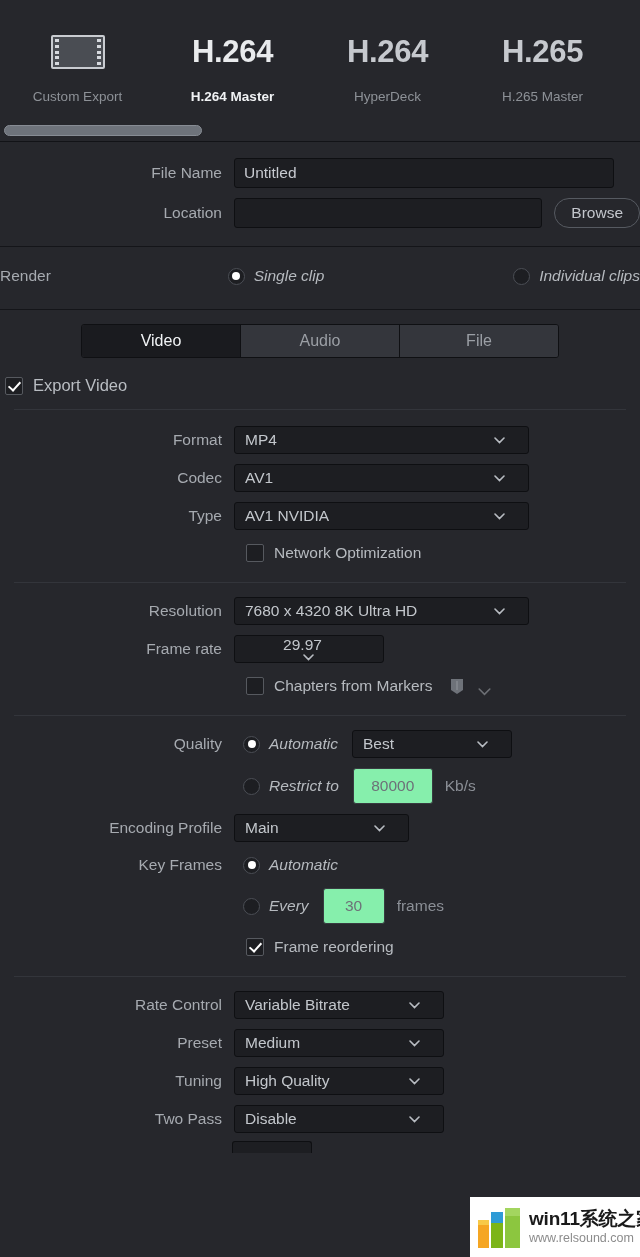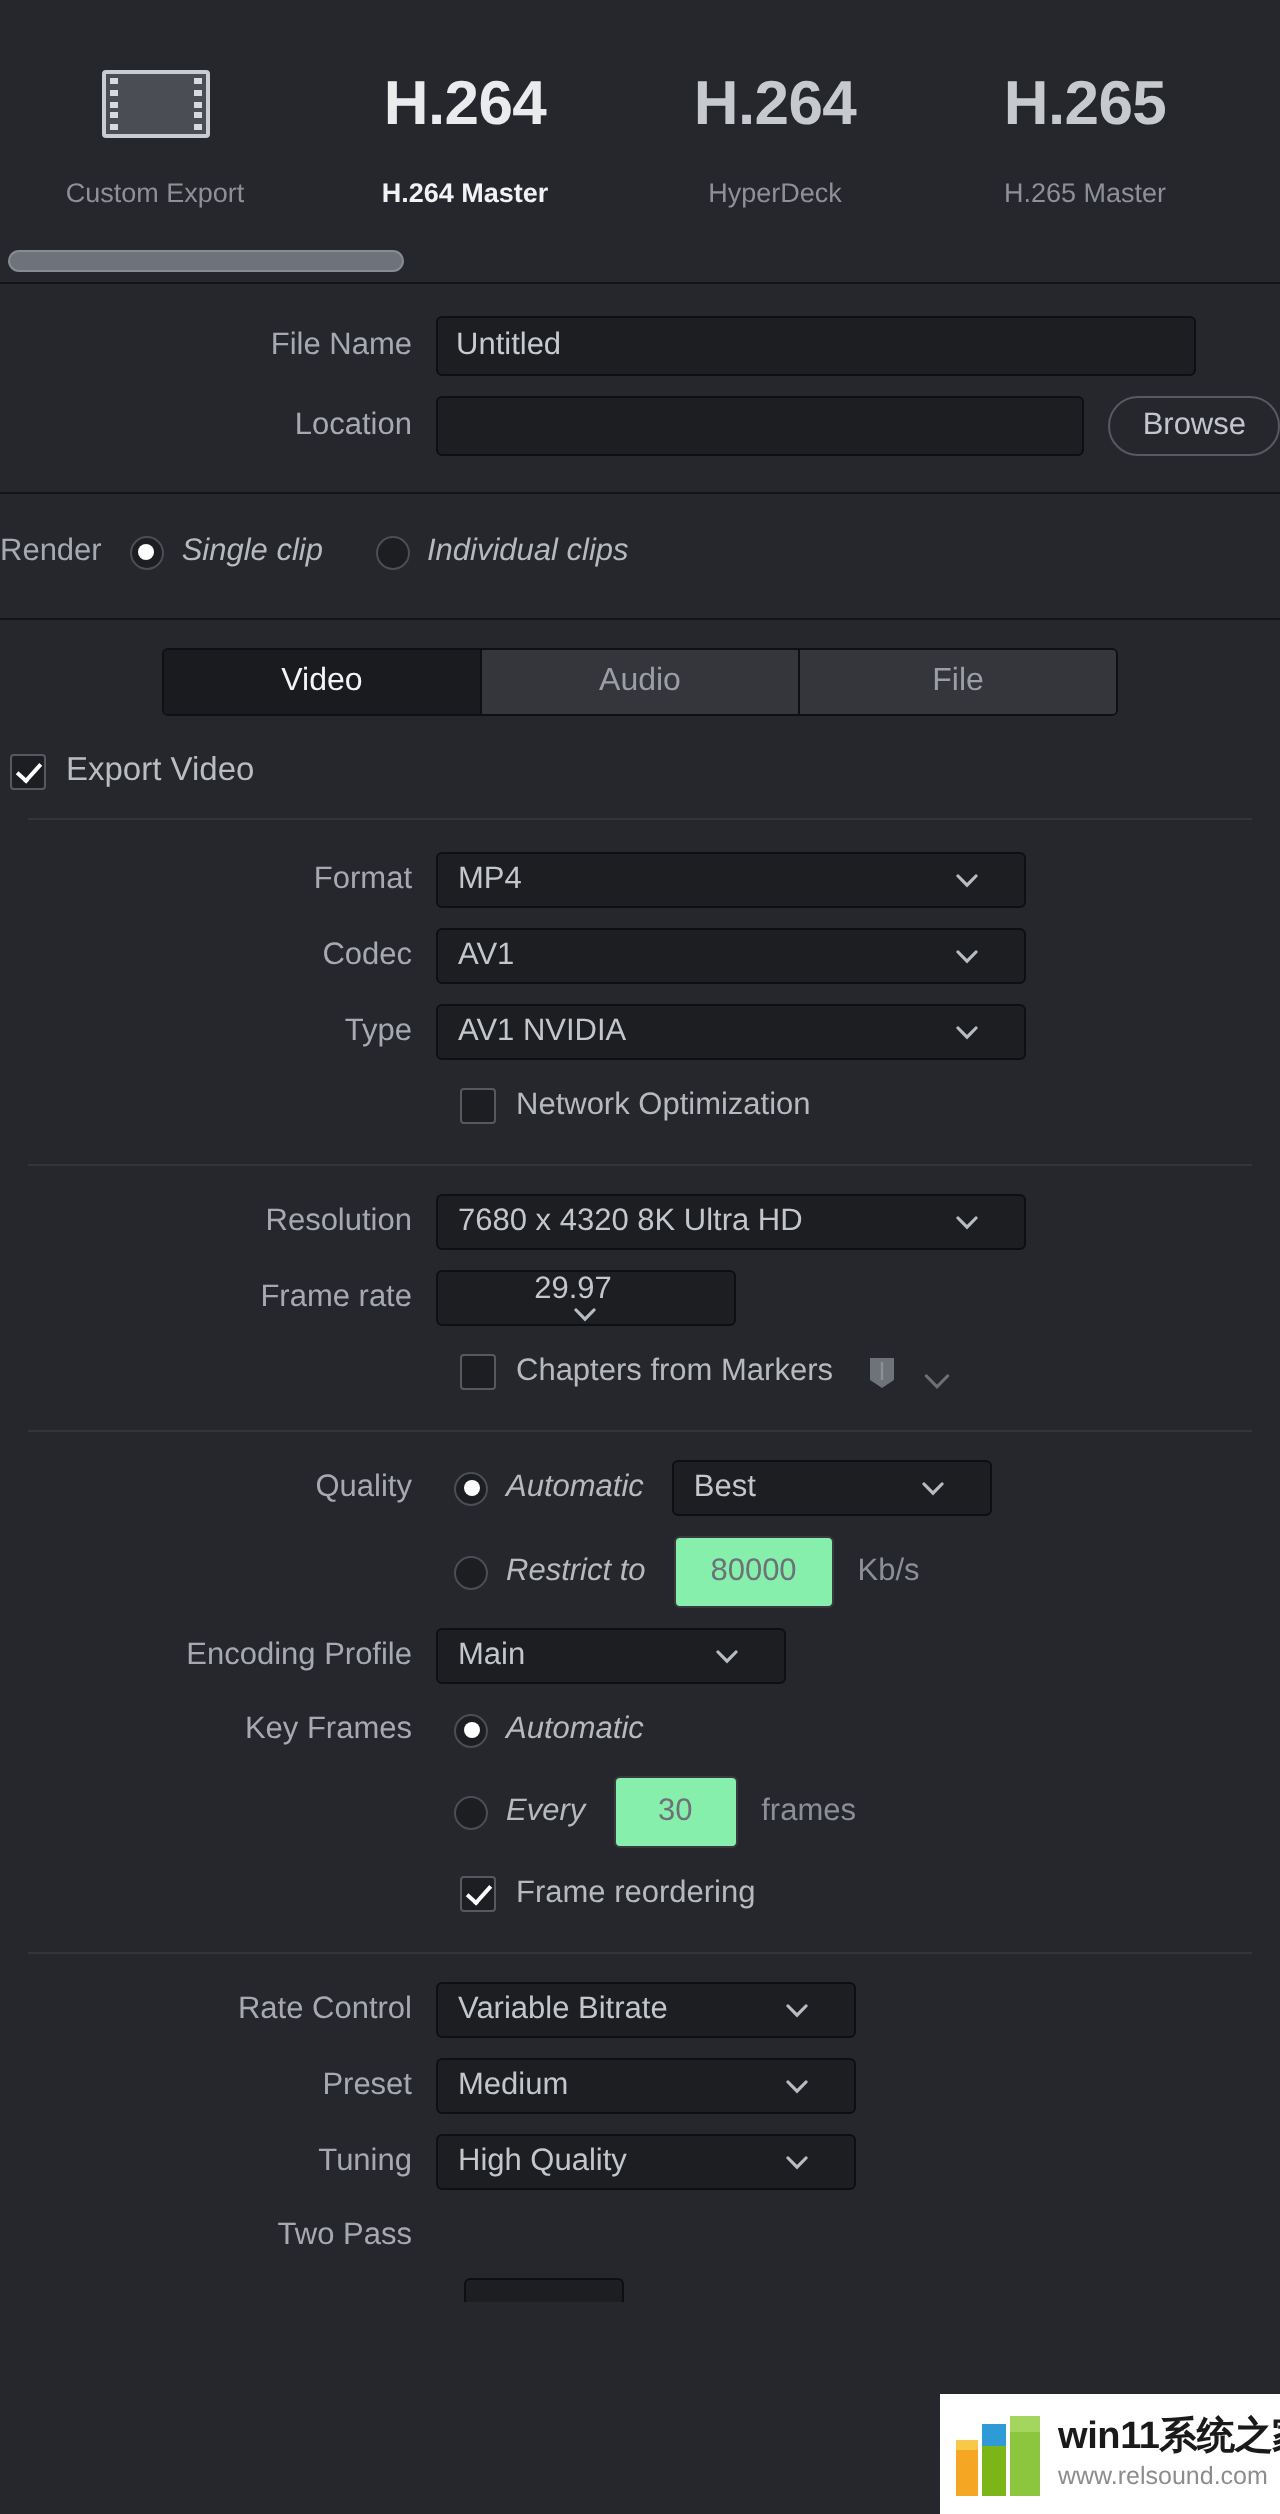--- a/index.html
+++ b/index.html
@@ -111,21 +111,21 @@
   }
   .inner-sep {
     height: 1px;
     background: #33353b;
     margin: 12px 14px;
   }
 
   .row {
     display: flex;
     align-items: center;
-    margin: 0 0 10px 0;
+    margin: 0 0 10px 16px;
     min-height: 26px;
   }
   .row:last-child { margin-bottom: 0; }
 
   .lbl {
     width: 218px;
     text-align: right;
     padding-right: 12px;
     font-size: 15.5px;
     color: #a6aab0;
@@ -208,21 +208,21 @@
   .cb-text {
     margin-left: 10px;
     font-size: 15.5px;
     color: #b6babf;
   }
 
   
   .render-row {
     display: flex;
     align-items: center;
-    justify-content: flex-start;
+    justify-content: space-between;
     padding: 10px 0 12px 0;
     gap: 0;
   }
   .render-row .lbl-inline {
     font-size: 15.5px; color: #a6aab0; margin-right: 14px;
   }
   .render-opt { display: flex; align-items: center; margin-right: 26px; }
 
   
   .tabbar {
@@ -624,20 +624,28 @@
         <span>High Quality</span>
         <span class="chev">
           <svg viewBox="0 0 11 7">
               <path d="M1 1 L5.5 5.6 L10 1" stroke="#b8bcc2" stroke-width="1.6" fill="none" stroke-linecap="round"></path>
             </svg>
         </span>
       </div>
     </div>
     <div class="row" style="margin-bottom:8px;">
       <div class="lbl">Two Pass</div>
+      <div class="select w-210">
+        <span>Disable</span>
+        <span class="chev">
+          <svg viewBox="0 0 11 7">
+              <path d="M1 1 L5.5 5.6 L10 1" stroke="#b8bcc2" stroke-width="1.6" fill="none" stroke-linecap="round"></path>
+            </svg>
+        </span>
+      </div>
     </div>
     <div class="bottom-partial"></div>
   </div>
 
   <div class="watermark">
     <span class="wm-mark">
       <svg viewBox="0 0 44 42">
         <rect x="0" y="14" width="11" height="28" fill="#f5a623"></rect>
         <rect x="0" y="14" width="11" height="5" fill="#f7c948"></rect>
         <rect x="13" y="6" width="12" height="36" fill="#7cb518"></rect>

